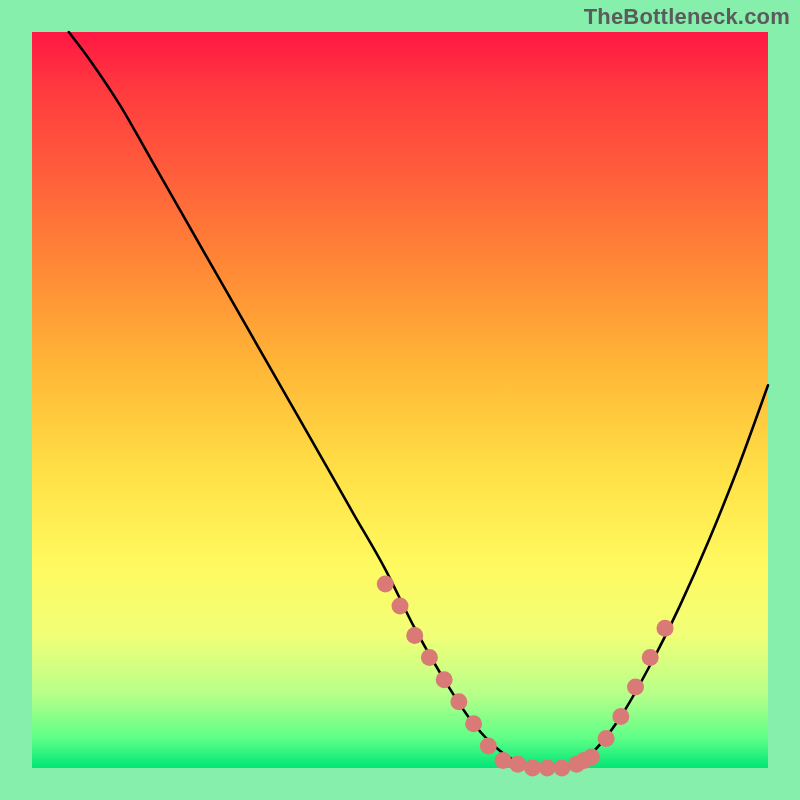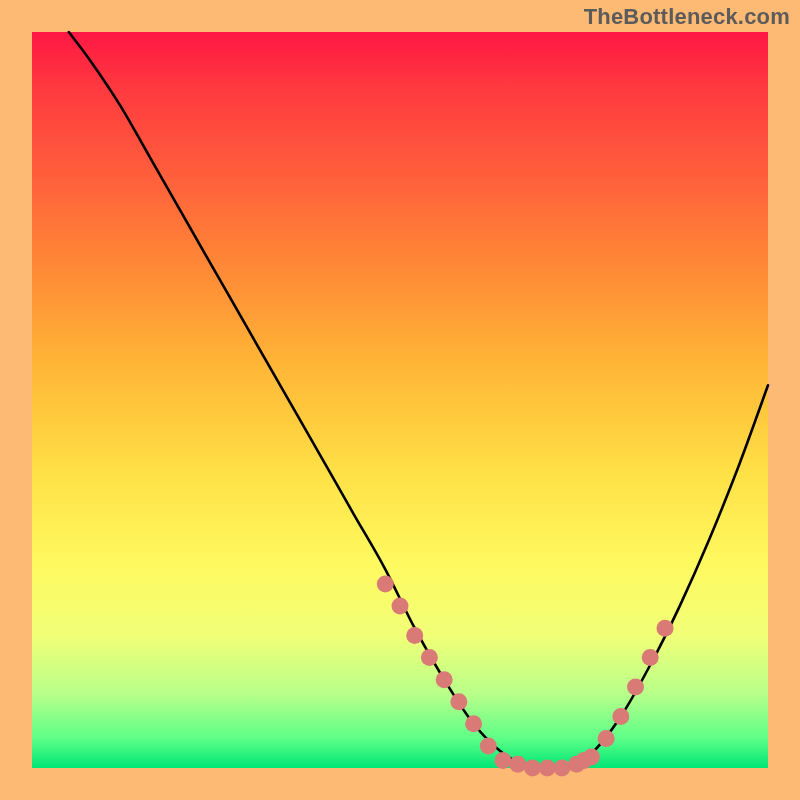--- a/index.html
+++ b/index.html
@@ -8,21 +8,21 @@
     width: 800px;
     height: 800px;
     background: #000;
     overflow: hidden;
     font-family: Arial, Helvetica, sans-serif;
   }
   .frame {
     position: relative;
     width: 800px;
     height: 800px;
-    background: #fdba74;
+    background: #86efac;
   }
   .watermark {
     position: absolute;
     top: 4px;
     right: 10px;
     color: #5b5b5b;
     font-size: 22px;
     font-weight: 600;
     letter-spacing: 0.2px;
     z-index: 10;

